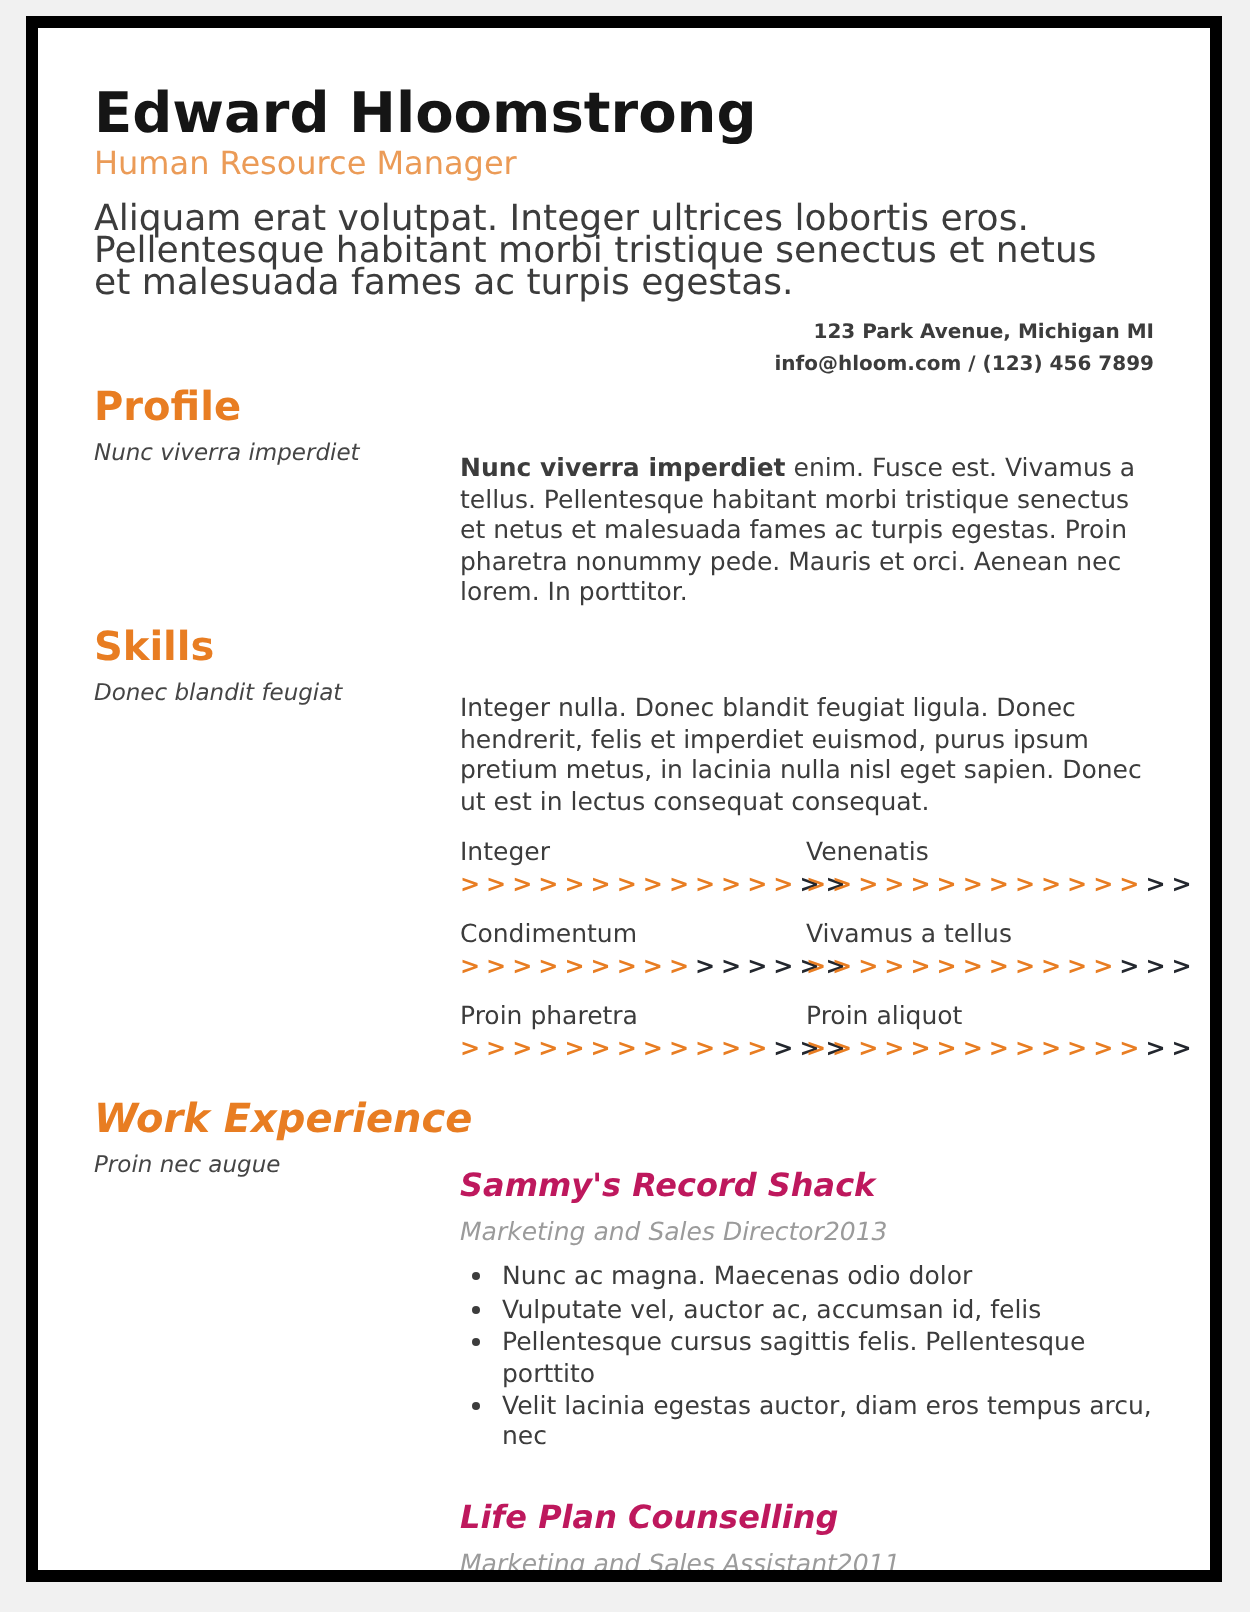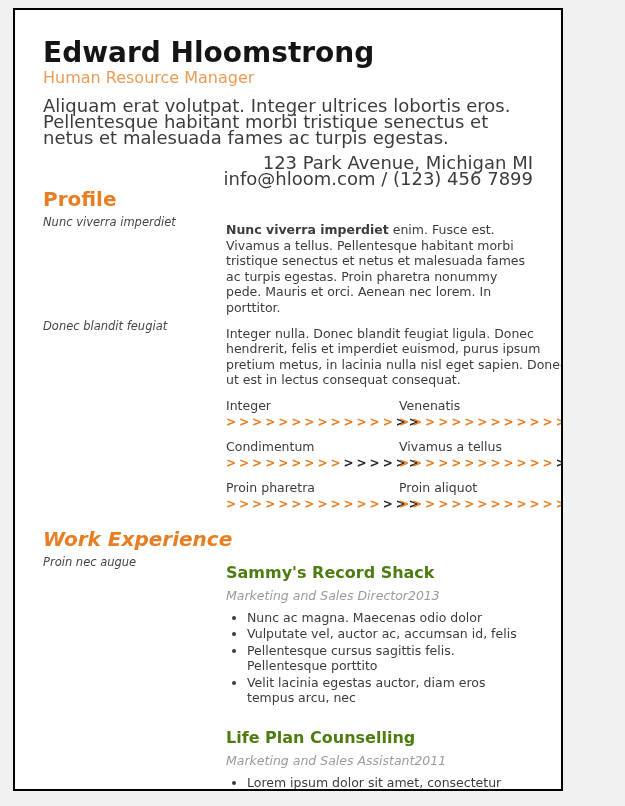--- a/index.html
+++ b/index.html
@@ -7,23 +7,23 @@
   body {
     width: 625px; height: 806px;
     background: #f1f1f1;
     font-family: "DejaVu Sans", "Liberation Sans", sans-serif;
     position: relative;
     overflow: hidden;
   }
   .page {
     position: absolute;
     left: 13px; top: 8px;
-    width: 550px; height: 783px;
+    width: 598px; height: 783px;
     background: #ffffff;
-    border: 2px solid #000000;
+    border: 6px solid #000000;
     padding: 28px 28px 0 28px;
     overflow: hidden;
   }
   
   h1.name {
     margin: 0;
     font-size: 28px;
     line-height: 30px;
     font-weight: 700;
     color: #151515;
@@ -37,23 +37,24 @@
   .summary {
     margin: 12px 0 0 0;
     max-width: 505px;
     font-size: 18px;
     line-height: 16px;
     color: #3c3c3c;
   }
   .contact {
     margin-top: 9px;
     text-align: right;
-    font-size: 18px;
+    font-size: 10px;
     line-height: 15.5px;
     color: #3c3c3c;
+    font-weight: bold;
   }
   
   h2.section-heading {
     margin: 0;
     font-size: 20px;
     line-height: 26px;
     font-weight: 700;
     color: #e87d22;
   }
   h2.sh-skills { margin-top: 6px; }
@@ -98,21 +99,22 @@
   }
   .arrows-filled { color: #e87d22; }
   .arrows-rest { color: #23272e; }
   
   .job + .job { margin-top: 24px; }
   h3.job-company {
     margin: 0;
     font-size: 16px;
     line-height: 18px;
     font-weight: 700;
-    color: #4d7c0f;
+    color: #be185d;
+    font-style: italic;
   }
   .job-meta {
     margin-top: 6px;
     display: flex;
     font-size: 12.5px;
     line-height: 16px;
     font-style: italic;
     color: #9b9b9b;
   }
   ul.bullets {
@@ -145,20 +147,21 @@
   </div>
 
   <h2 class="section-heading">Profile</h2>
   <div class="section-row">
     <div class="side">Nunc viverra imperdiet</div>
     <div class="main">
       <p class="body-par"><b>Nunc viverra imperdiet</b><span> enim. Fusce est. Vivamus a tellus. Pellentesque habitant morbi tristique senectus et netus et malesuada fames ac turpis egestas. Proin pharetra nonummy pede. Mauris et orci. Aenean nec lorem. In porttitor.</span></p>
     </div>
   </div>
 
+  <h2 class="section-heading sh-skills">Skills</h2>
   <div class="section-row">
     <div class="side">Donec blandit feugiat</div>
     <div class="main">
       <p class="body-par">Integer nulla. Donec blandit feugiat ligula. Donec hendrerit, felis et imperdiet euismod, purus ipsum pretium metus, in lacinia nulla nisl eget sapien. Donec ut est in lectus consequat consequat.</p>
       <div class="skills-grid">
           <div>
             <div class="skill-label">Integer</div>
             <div class="skill-arrows"><span class="arrows-filled">&gt;&gt;&gt;&gt;&gt;&gt;&gt;&gt;&gt;&gt;&gt;&gt;&gt;</span><span class="arrows-rest">&gt;&gt;</span></div>
           </div>
           <div>

